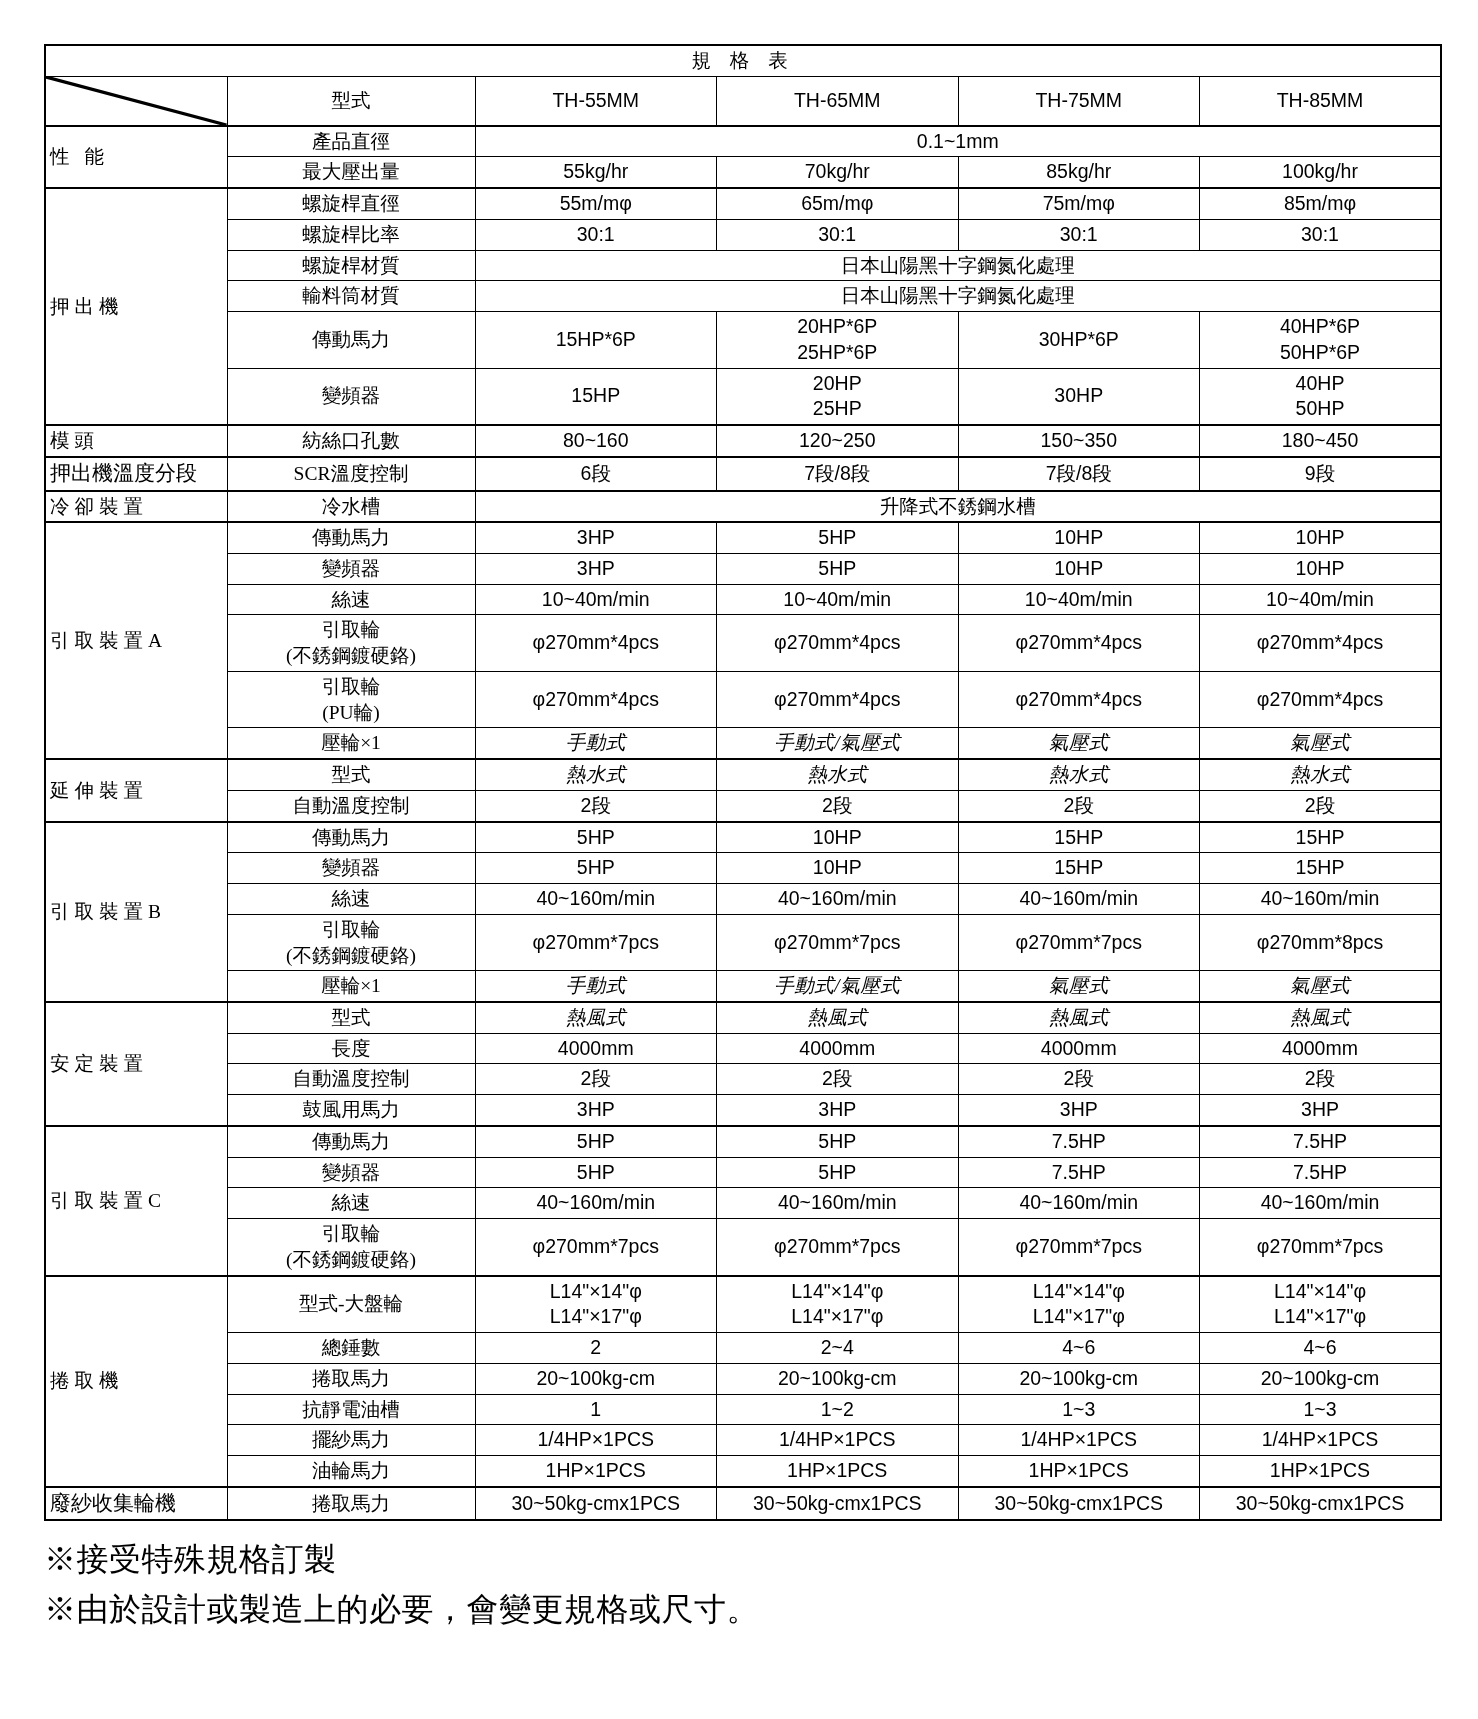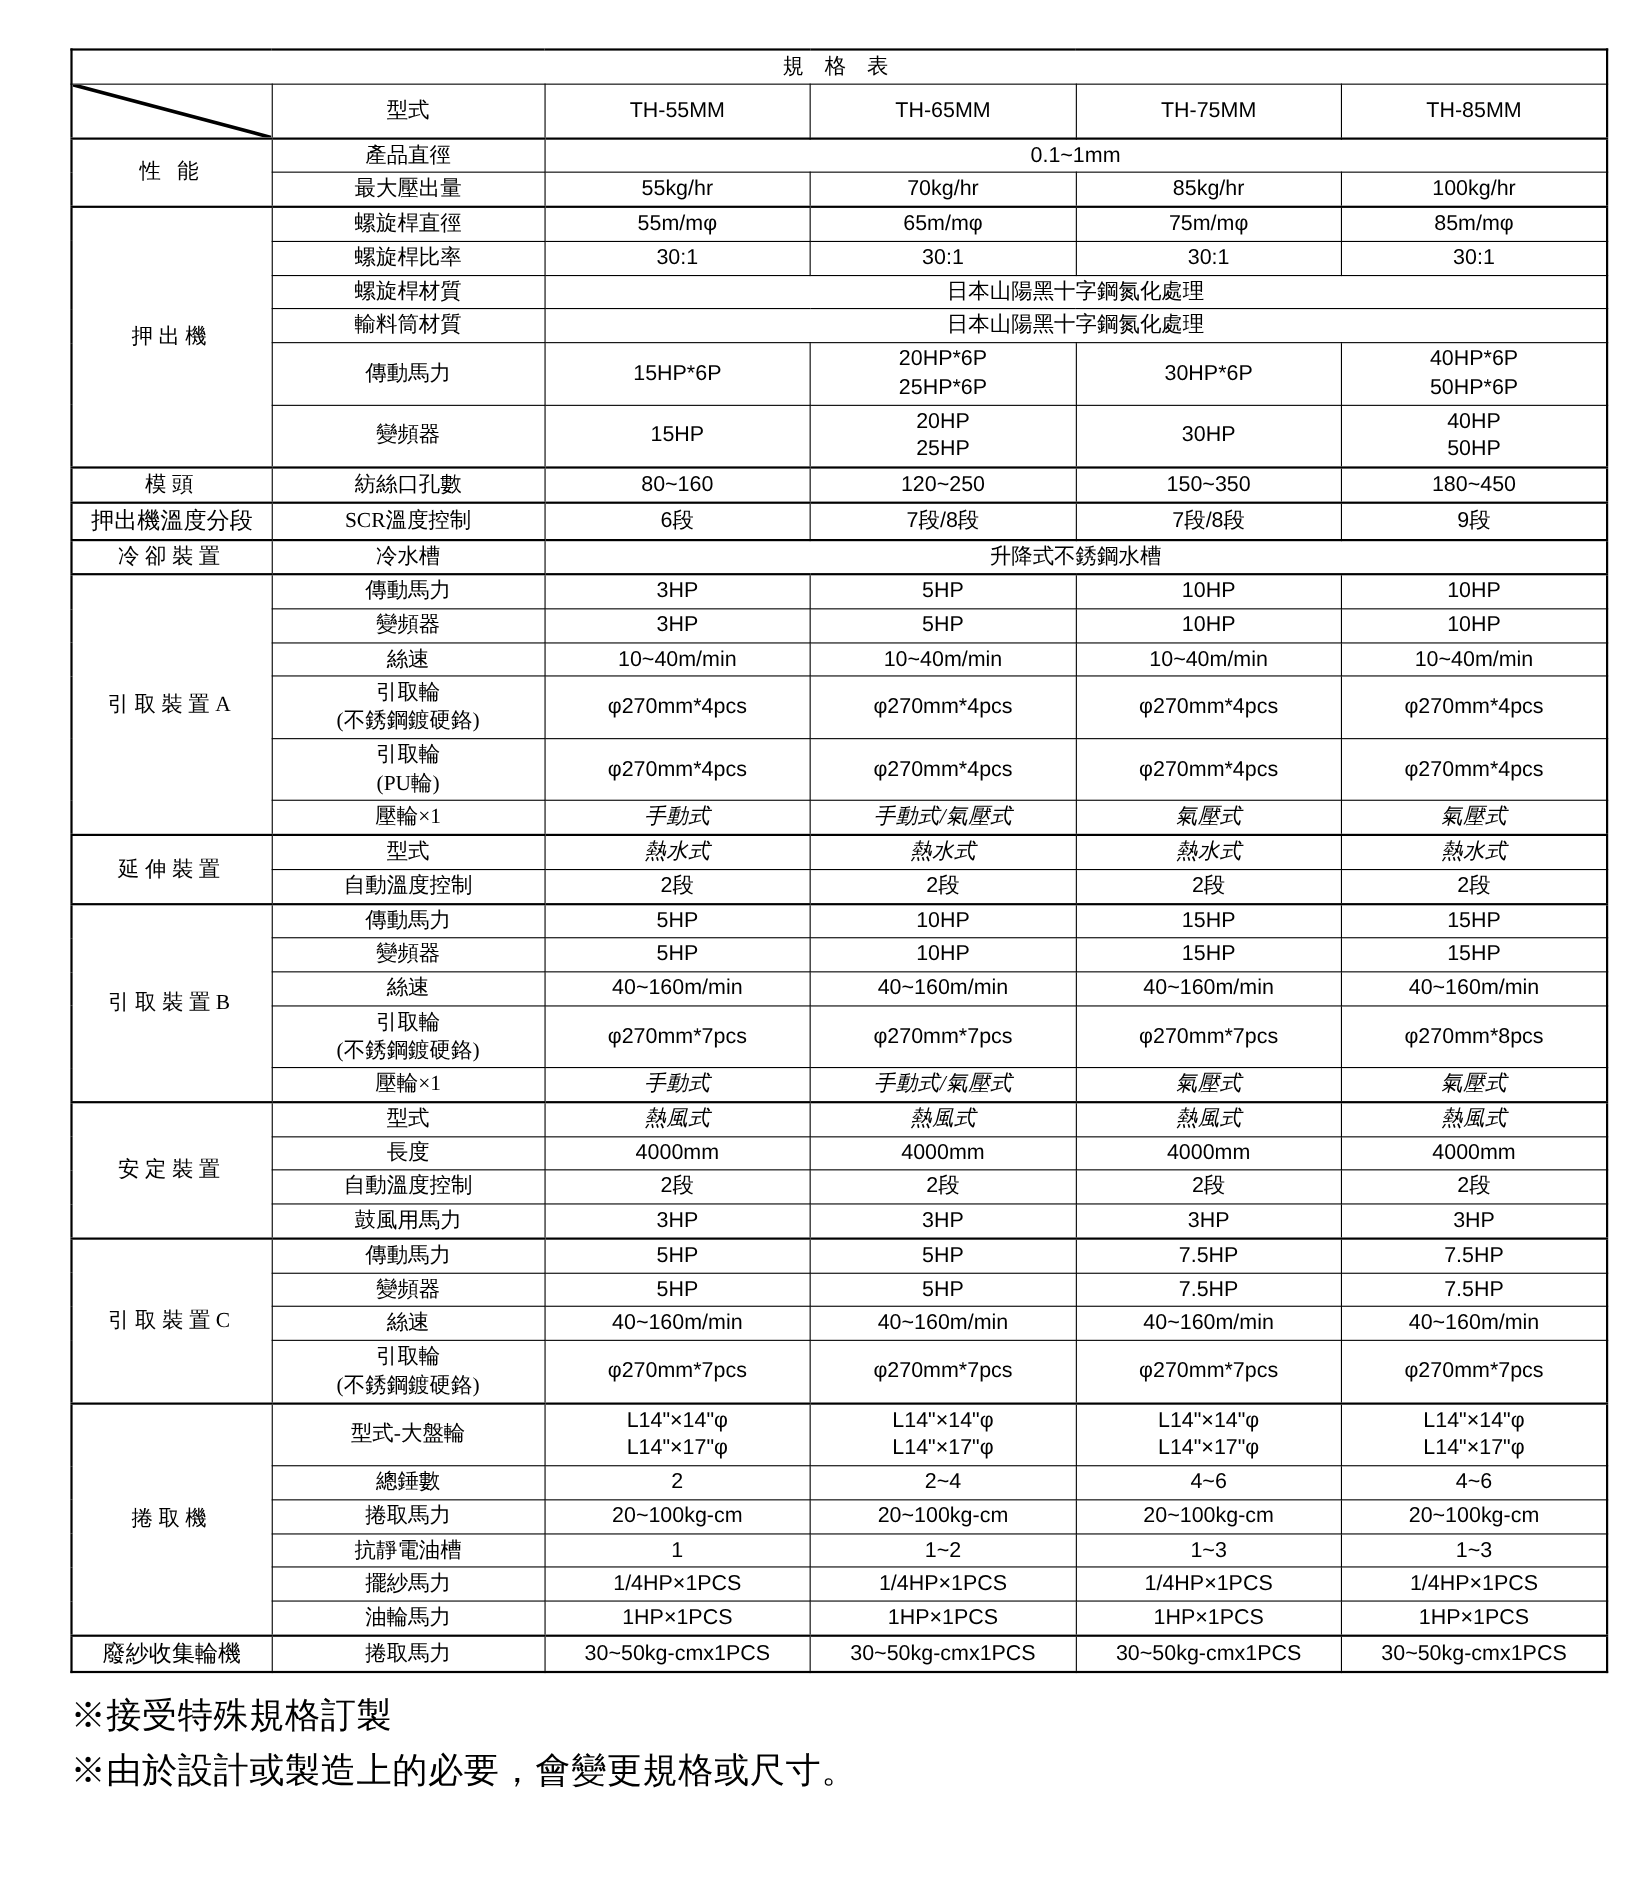--- a/index.html
+++ b/index.html
@@ -8,21 +8,21 @@
     background: #ffffff;
   }
   body {
     width: 1478px;
     height: 1719px;
     font-family: "Liberation Serif", "DejaVu Serif", serif;
     color: #000000;
     position: relative;
   }
   #page {
-    padding: 44px 38px 0 64px;
+    padding: 44px 38px 0 44px;
     box-sizing: border-box;
   }
   table.spec {
     border-collapse: collapse;
     width: 1396px;
     table-layout: fixed;
     border: 2px solid #000;
   }
   table.spec td {
     border: 1px solid #000;
@@ -39,21 +39,21 @@
 
   .title-cell {
     text-align: center;
     font-size: 23px;
     letter-spacing: 7px;
     padding: 5px 0 6px 0;
     font-family: "Liberation Serif", "DejaVu Serif", serif;
     border-bottom: 2px solid #000;
   }
   .grp {
-    text-align: center;
+    text-align: left;
     letter-spacing: 5px;
     font-size: 20px;
   }
   .grp.tight { letter-spacing: 0px; font-size: 21px; }
   .item { text-align: center; padding-left: 6px; }
   .val  {
     text-align: center;
     font-family: "Liberation Sans", "DejaVu Sans", sans-serif;
     font-size: 19.5px;
   }

